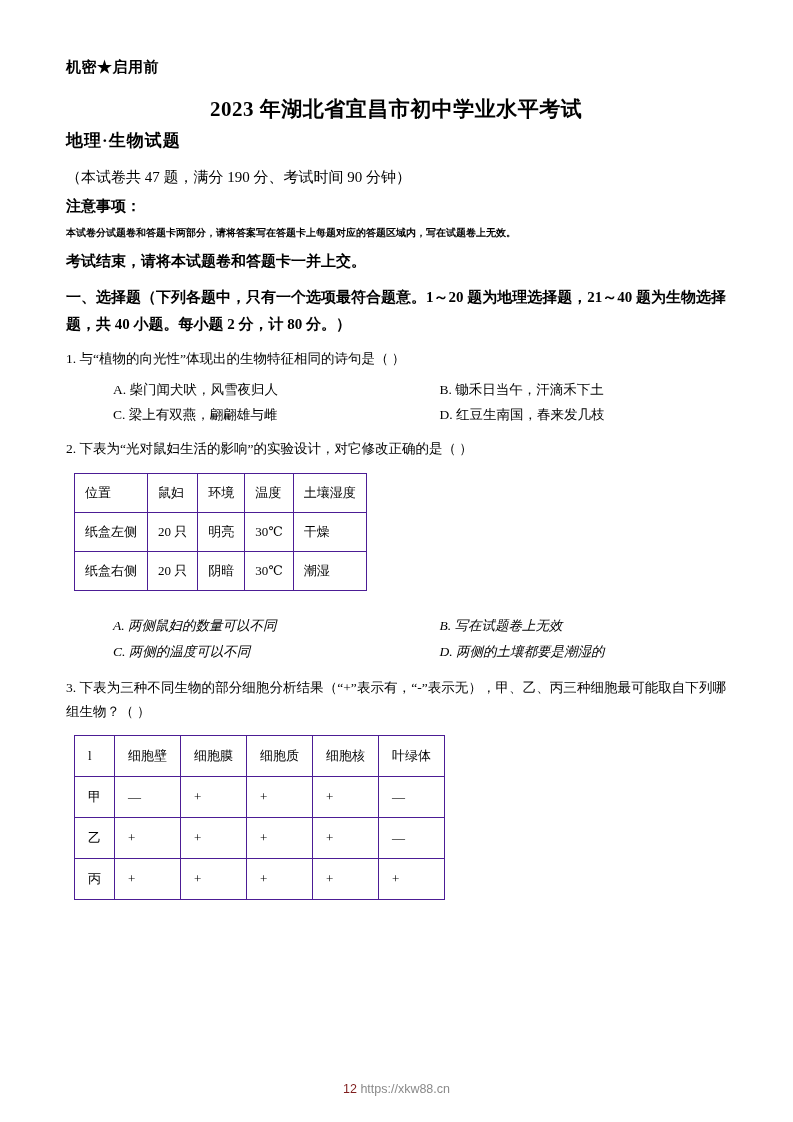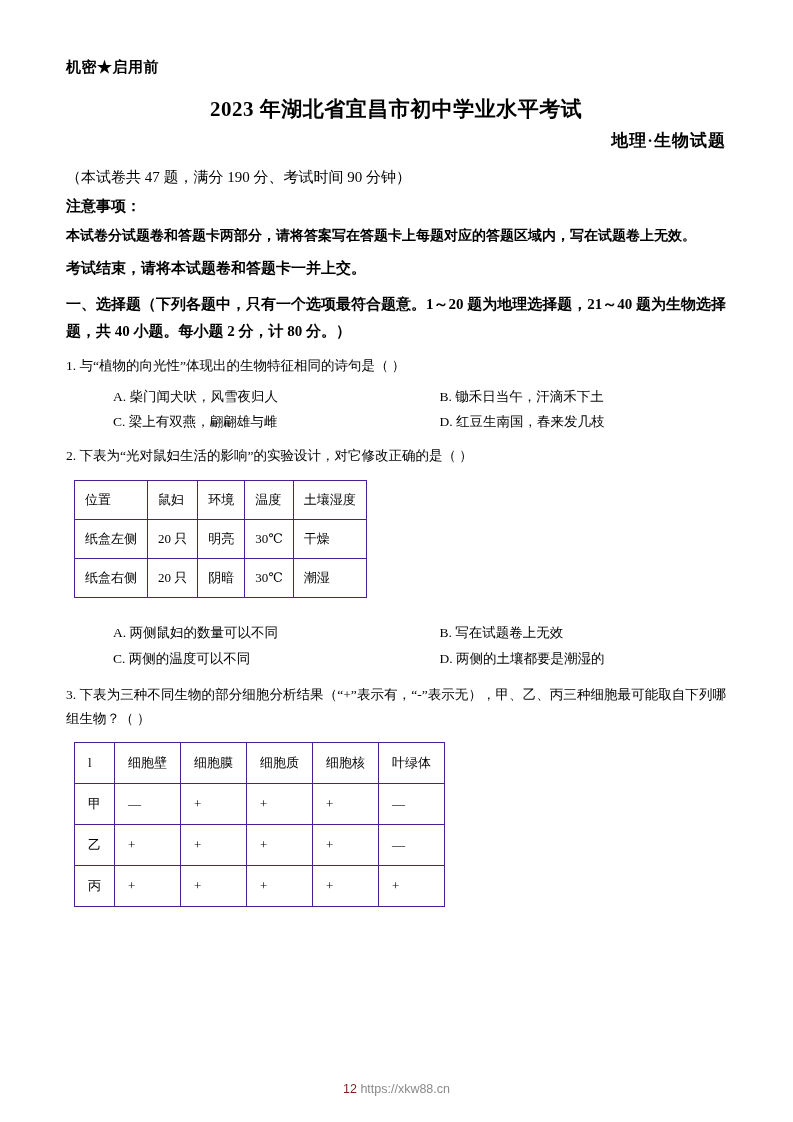--- a/index.html
+++ b/index.html
@@ -38,39 +38,39 @@
   }
 
   .doc-title {
     text-align: center;
     font-size: 21px;
     font-weight: bold;
     margin: 12px 0 6px 0;
     letter-spacing: 0.5px;
   }
   .doc-subtitle {
-    text-align: right;
+    text-align: left;
     font-size: 17px;
     font-weight: bold;
     margin: 0 0 16px 0;
     letter-spacing: 1px;
   }
 
   .meta-line {
     font-size: 15px;
     font-weight: normal;
     margin: 14px 0 10px 0;
   }
   .notice-head {
     font-size: 15px;
     font-weight: bold;
     margin: 10px 0 8px 0;
   }
   .notice-body {
-    font-size: 14px;
+    font-size: 10px;
     font-weight: bold;
     line-height: 1.75;
     margin: 0 0 6px 0;
     text-align: justify;
   }
   .notice-body2 {
     font-size: 15px;
     font-weight: bold;
     line-height: 1.75;
     margin: 6px 0 10px 0;
@@ -190,21 +190,21 @@
         </tr>
         <tr>
           <td>纸盒右侧</td>
           <td>20 只</td>
           <td>阴暗</td>
           <td>30℃</td>
           <td>潮湿</td>
         </tr>
       </tbody>
     </table>
-    <div class="options" style="margin-top:22px;">
+    <div class="options" style="margin-top:22px;font-style:italic;">
       <div class="opt-row">
         <div class="opt-cell first">A. 两侧鼠妇的数量可以不同</div>
         <div class="opt-cell second">B. 写在试题卷上无效</div>
       </div>
       <div class="opt-row">
         <div class="opt-cell first">C. 两侧的温度可以不同</div>
         <div class="opt-cell second">D. 两侧的土壤都要是潮湿的</div>
       </div>
     </div>
 

